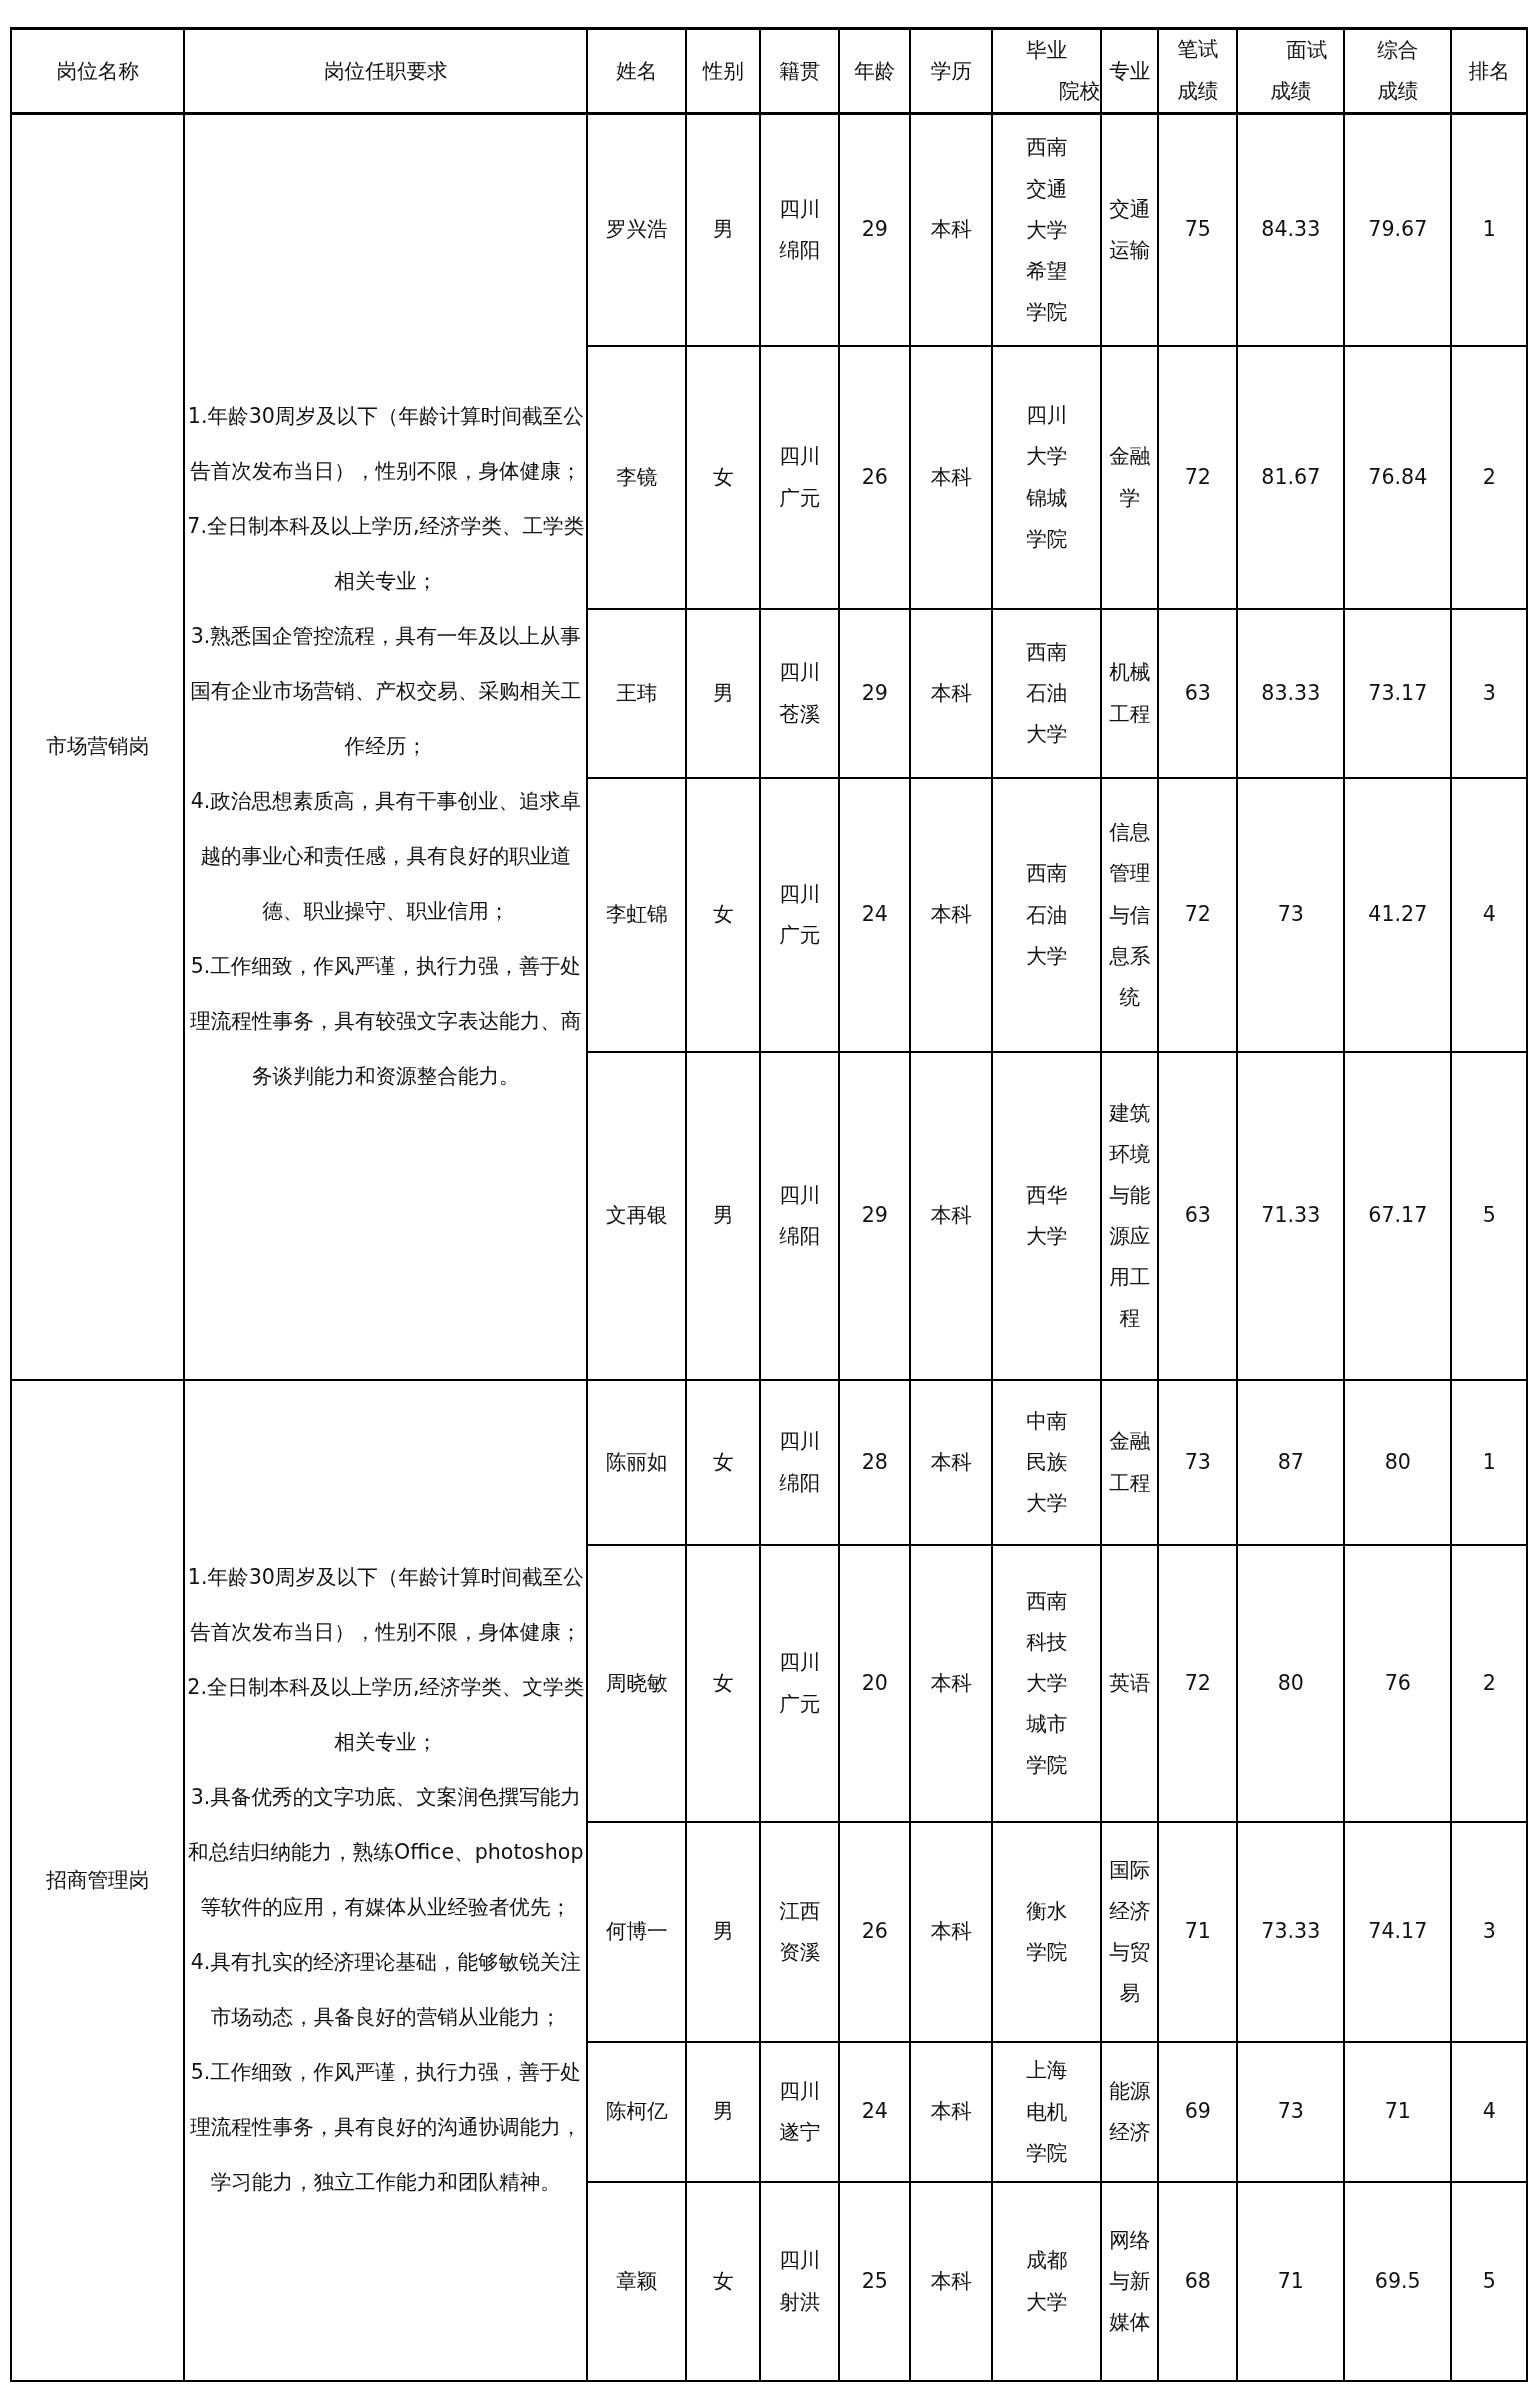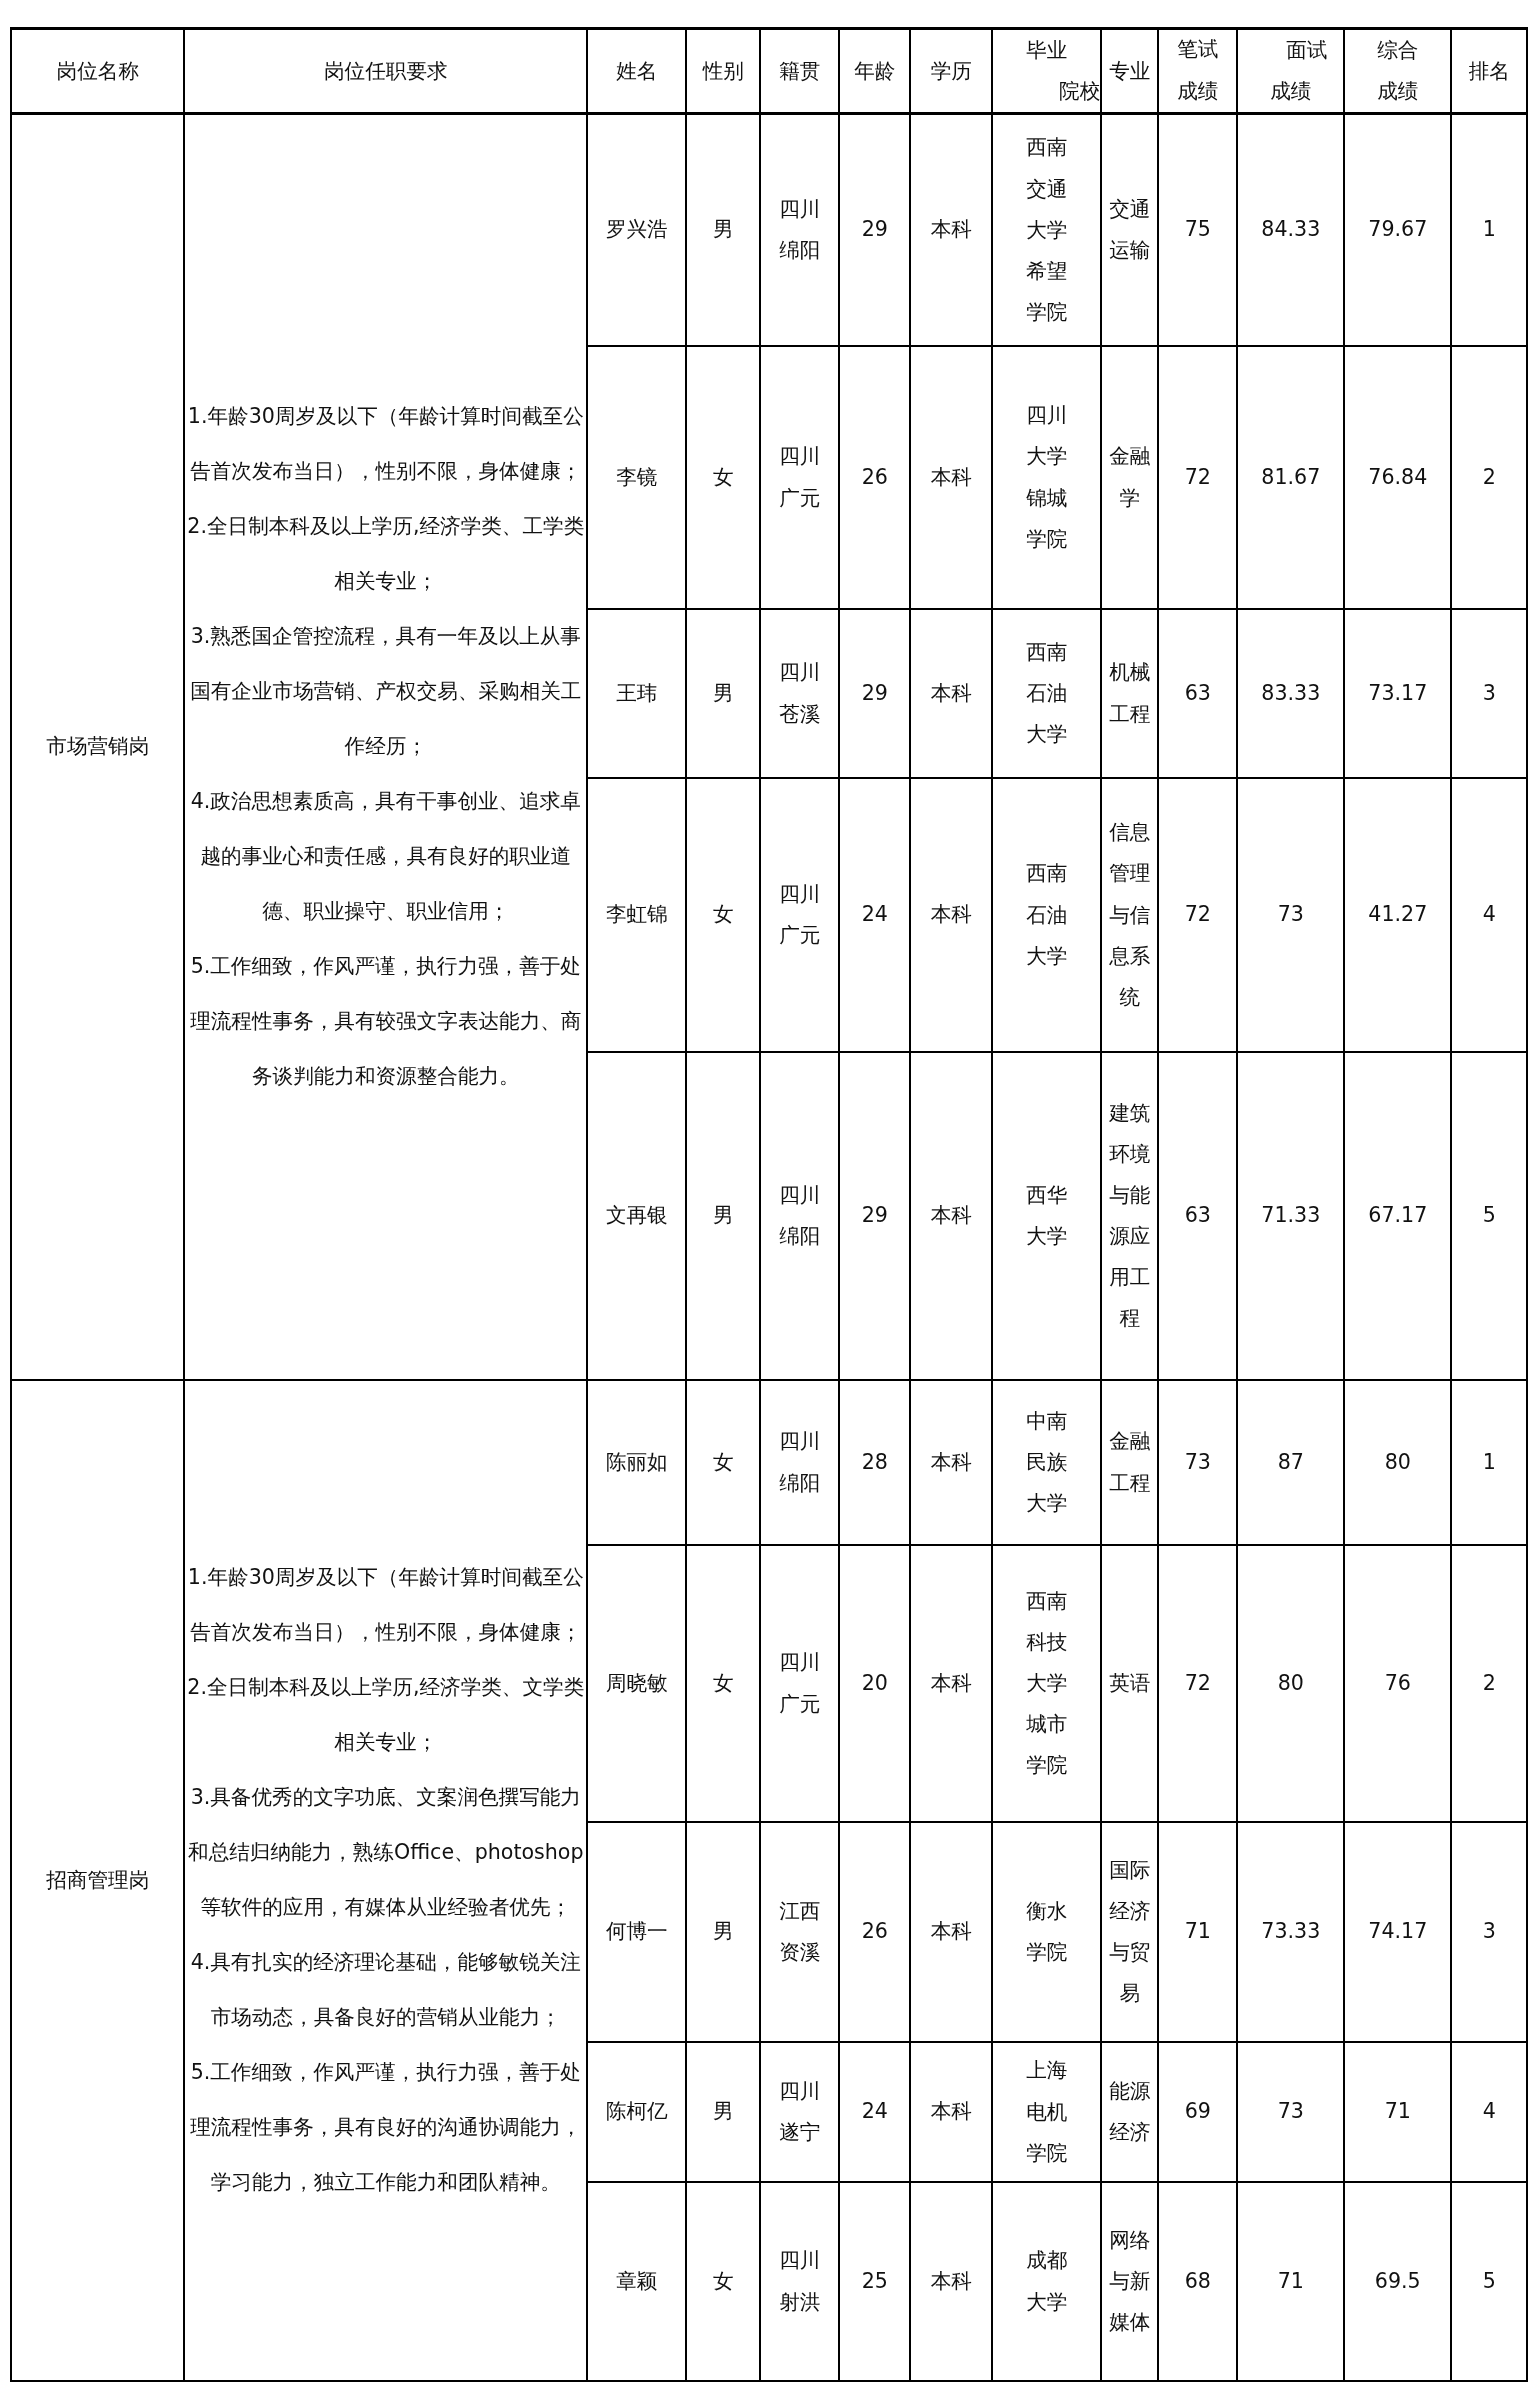--- a/index.html
+++ b/index.html
@@ -74,21 +74,21 @@
           <span style="display: block;">成绩</span>
         </th>
         <th>排名</th>
       </tr>
   </thead>
   <tbody id="body">
       <tr style="height: 232px;">
         <td class="pos" rowspan="5">市场营销岗</td>
         <td class="req" rowspan="5">
           <p>1.年龄30周岁及以下（年龄计算时间截至公告首次发布当日），性别不限，身体健康；</p>
-          <p>2.全日制本科及以上学历,经济学类、工学类相关专业；</p>
+          <p>7.全日制本科及以上学历,经济学类、工学类相关专业；</p>
           <p>3.熟悉国企管控流程，具有一年及以上从事国有企业市场营销、产权交易、采购相关工作经历；</p>
           <p>4.政治思想素质高，具有干事创业、追求卓越的事业心和责任感，具有良好的职业道德、职业操守、职业信用；</p>
           <p>5.工作细致，作风严谨，执行力强，善于处理流程性事务，具有较强文字表达能力、商务谈判能力和资源整合能力。</p>
         </td>
         <td>罗兴浩</td>
         <td>男</td>
         <td class="stack tall">
           <span>四川</span>
           <span>绵阳</span>
         </td>

